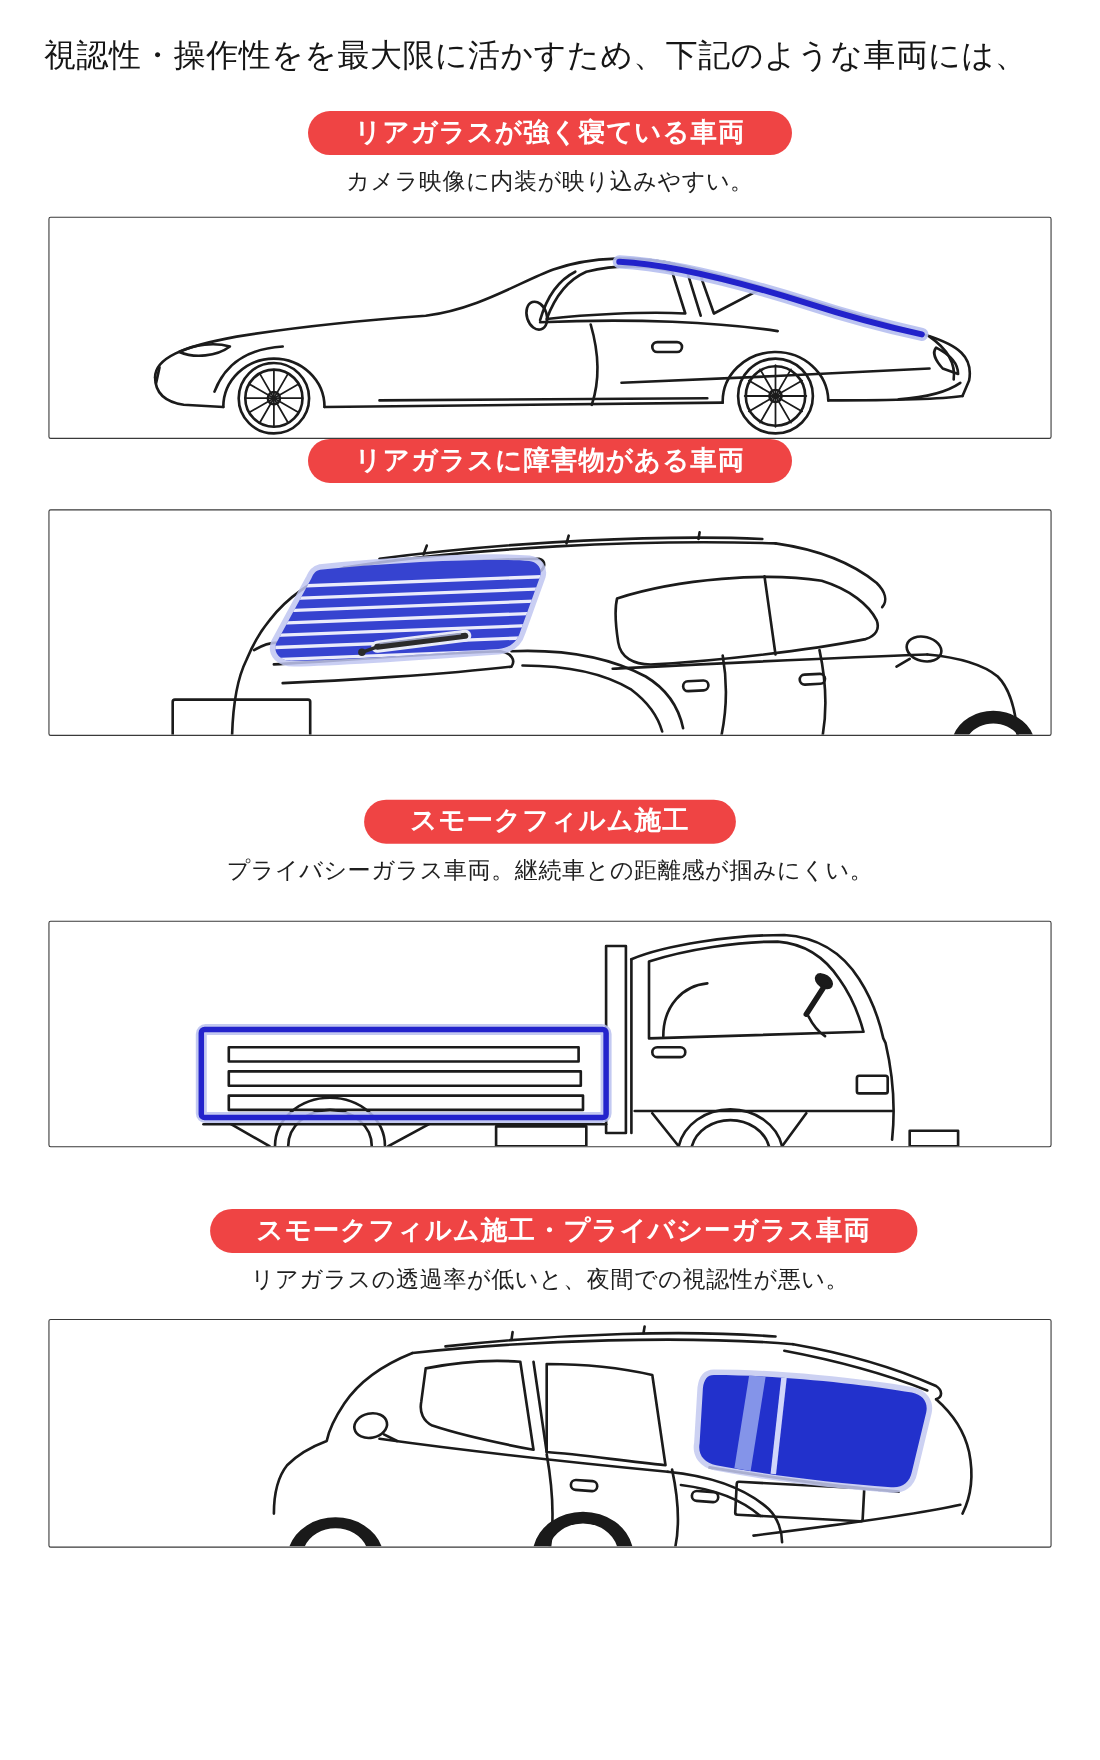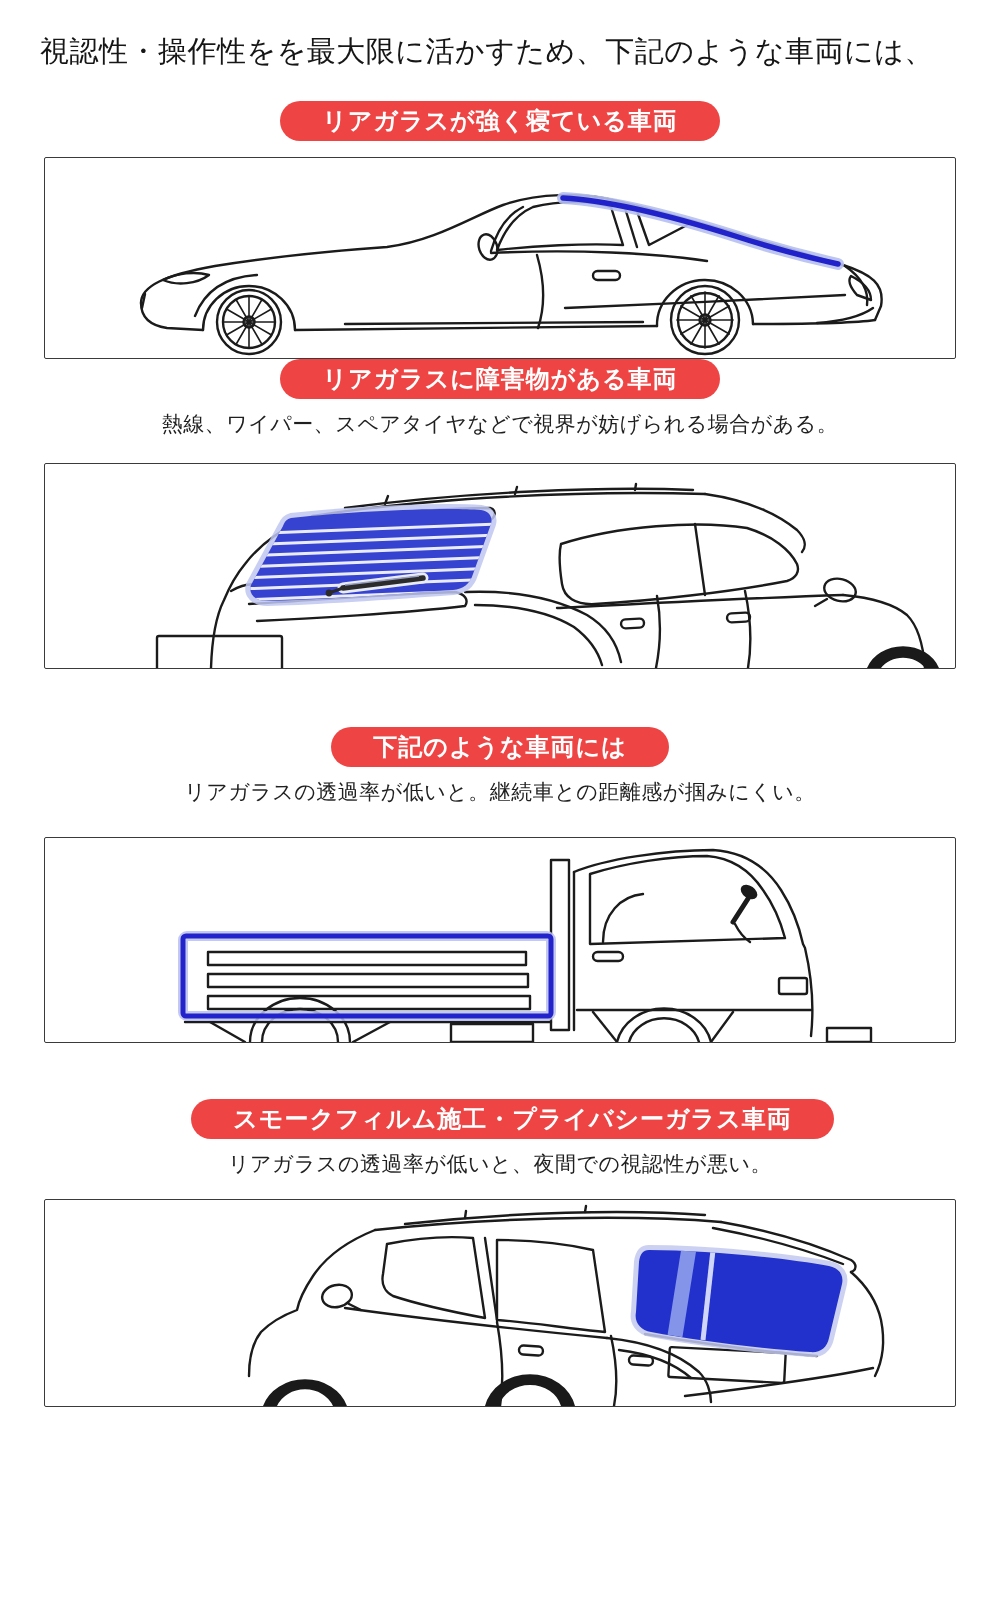--- a/index.html
+++ b/index.html
@@ -38,20 +38,21 @@
 <body>
 
 <div class="page">
 
   <h1 class="heading"><span>視認性・操作性をを最大限に活かすため、下記のような車両には、</span><br></h1>
 
   <section class="sec1">
     <div class="badge-row">
       <div class="badge">リアガラスが強く寝ている車両</div>
     </div>
+    <p class="caption">カメラ映像に内装が映り込みやすい。</p>
     <div class="illustration-box">
       <svg viewBox="0 0 910 200" xmlns="http://www.w3.org/2000/svg">
         <g class="line">
           <path d="M96,145 C96,128 120,117 170,108 C238,97 300,92 342,89 C390,83 428,58 458,47 C492,35 538,34 572,43 C648,61 740,90 798,107 C826,116 840,126 836,148 L830,162"></path>
           <path d="M830,162 C810,165 780,166 708,166"></path>
           <path d="M612,168 A48,45 0 0 1 708,166"></path>
           <path d="M612,168 L250,172"></path>
           <path d="M158,172 A46,44 0 0 1 250,172"></path>
           <path d="M158,172 L122,170 C102,167 96,157 96,145"></path>
           <path d="M452,92 C460,70 472,56 488,49 C516,42 548,43 566,49 L578,87 C540,85 488,88 452,92 Z"></path>
@@ -120,21 +121,20 @@
           <path d="M518,40 C560,42 620,56 690,78 C730,91 766,100 793,106" fill="none" stroke="#2222cb" stroke-width="5.5" stroke-linecap="round"></path>
         </g>
       </svg>
     </div>
   </section>
 
   <section class="sec2">
     <div class="badge-row">
       <div class="badge">リアガラスに障害物がある車両</div>
     </div>
-    <p class="caption">熱線、ワイパー、スペアタイヤなどで視界が妨げられる場合がある。</p>
     <div class="illustration-box">
       <svg viewBox="0 0 910 204" xmlns="http://www.w3.org/2000/svg">
         <defs>
           <clipPath id="glass2clip">
             <path d="M246,54 C310,47 400,43 436,46 C444,47 448,53 446,60 L428,110 C425,120 418,125 408,126 C340,131 268,136 222,137 C210,137 203,130 206,121 L238,62 C240,57 242,55 246,54 Z"></path>
           </clipPath>
         </defs>
         <g class="line">
           <path d="M268,52 C380,34 540,26 660,30"></path>
           <path d="M300,44 C420,28 560,22 648,26"></path>
@@ -181,23 +181,23 @@
             <path d="M298,124 L284,129" stroke="#2b2b2b" stroke-width="3.2" stroke-linecap="round"></path>
             <circle cx="284" cy="129" r="3.4" fill="#2b2b2b"></circle>
           </g>
         </g>
       </svg>
     </div>
   </section>
 
   <section class="sec3">
     <div class="badge-row">
-      <div class="badge">下記のような車両には</div>
-    </div>
-    <p class="caption">リアガラスの透過率が低いと。継続車との距離感が掴みにくい。</p>
+      <div class="badge">スモークフィルム施工</div>
+    </div>
+    <p class="caption">プライバシーガラス車両。継続車との距離感が掴みにくい。</p>
     <div class="illustration-box">
       <svg viewBox="0 0 910 204" xmlns="http://www.w3.org/2000/svg">
         <g class="line" stroke-width="2.8">
           <rect x="506" y="22" width="18" height="170"></rect>
           <path d="M529,34 C560,21 620,12 668,12 C700,14 722,30 736,52 C747,69 754,88 758,106 L760,110 C767,140 769,170 766,198"></path>
           <path d="M529,34 L529,192"></path>
           <path d="M545,36 C580,25 625,18 662,18 C688,20 706,34 718,52 C728,66 736,85 740,100 L545,106 Z"></path>
           <path d="M558,104 C558,76 576,58 598,56"></path>
           <path d="M690,86 C694,94 699,100 705,104"></path>
           <path d="M688,84 L706,56" stroke-width="5"></path>

